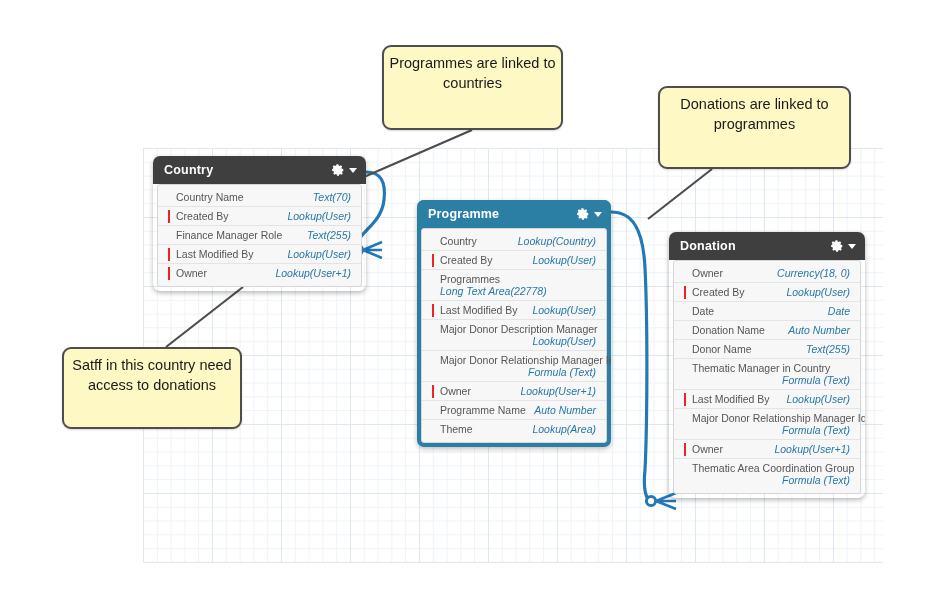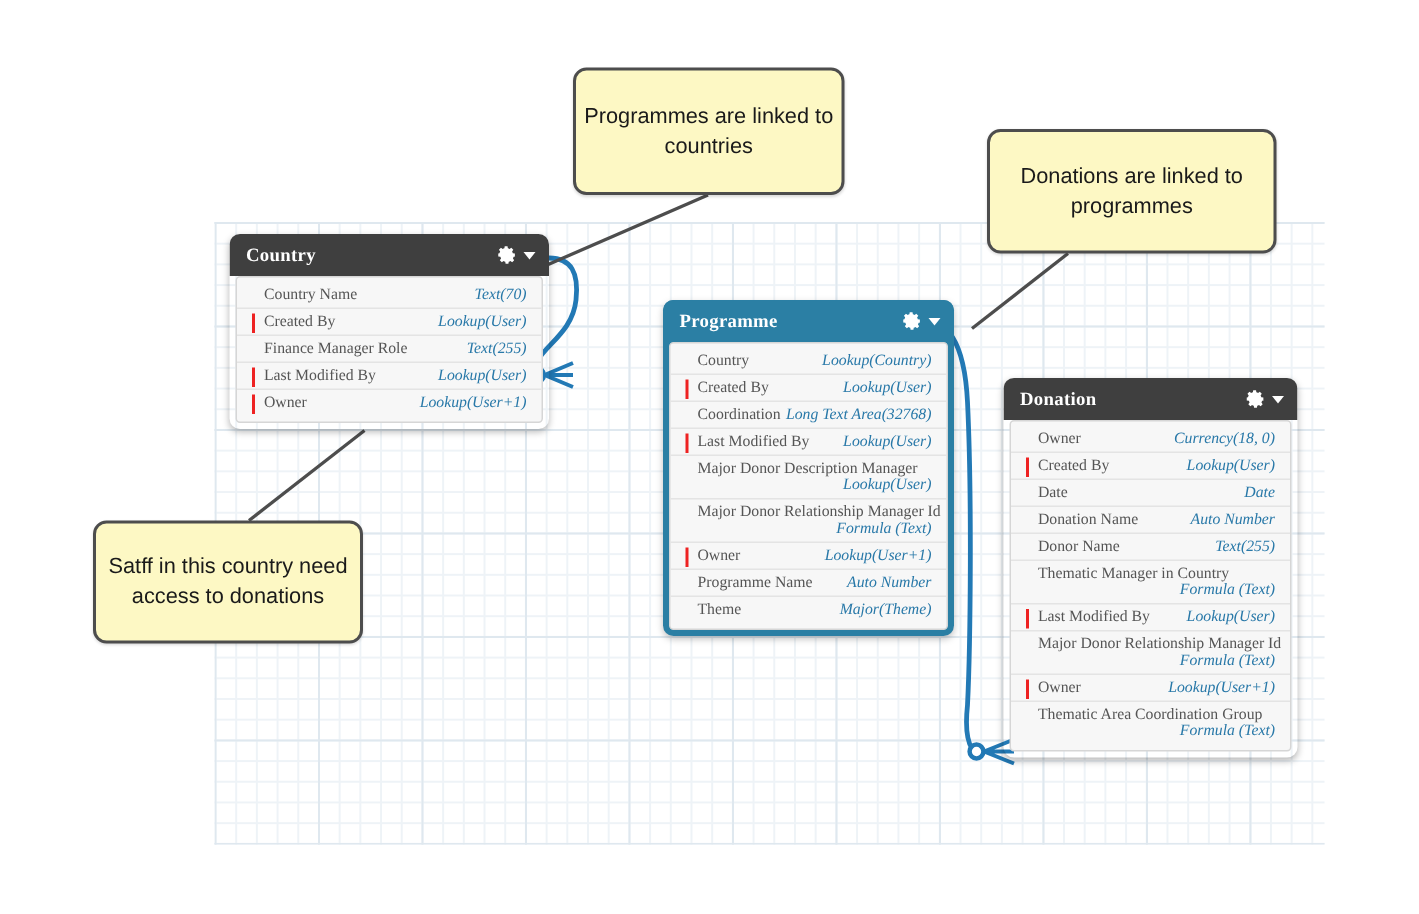--- a/index.html
+++ b/index.html
@@ -26,21 +26,20 @@
     background-size:69px 69px,69px 69px,13.8px 13.8px,13.8px 13.8px;
   }
 
   
   .entity{
     position:absolute;
     border-radius:7px;
     box-shadow:0 2px 5px rgba(0,0,0,.28);
     overflow:hidden;
     box-sizing:border-box;
-    font-family:Liberation Serif, serif;
   }
   .entity .ehead{
     height:28px;
     display:flex;align-items:center;
     padding:0 9px 0 11px;
     box-sizing:border-box;
   }
   .entity .etitle{
     color:#ffffff;
     font-weight:bold;
@@ -100,35 +99,34 @@
   .row.wrap .ftype{display:block;width:100%;}
 
   
   .dark .ehead{background:#3f3f3f;}
   .dark{border:0;}
   .teal .ehead{background:#2b7fa4;}
   .teal .ebody{background:#f7f7f7;}
   .teal{box-shadow:0 2px 5px rgba(0,0,0,.25);}
 
   #ent-country{left:153px;top:156px;width:213px;}
-  #ent-programme{left:442px;top:200px;width:194px;background:#2b7fa4;border-radius:7px;}
-  #ent-donation{left:669px;top:252px;width:196px;}
+  #ent-programme{left:417px;top:200px;width:194px;background:#2b7fa4;border-radius:7px;}
+  #ent-donation{left:669px;top:232px;width:196px;}
 
   
   .note{
     position:absolute;
     background:#fdf8c4;
     border:2px solid #4d4d4d;
     border-radius:9px;
     color:#1a1a1a;
     font-size:14.5px;
     line-height:20px;
     text-align:center;
     display:flex;
-    align-items:center;
     justify-content:center;
     padding:6px 3px;
     box-sizing:border-box;
     box-shadow:0 1px 2px rgba(0,0,0,.15);
   }
   #note-prog{left:382px;top:45px;width:181px;height:85px;}
   #note-don{left:658px;top:86px;width:193px;height:83px;}
   #note-staff{left:62px;top:347px;width:180px;height:82px;}
 
   
@@ -201,22 +199,22 @@
     <div class="ebody">
       <div class="row">
         <span class="fname">Country</span>
         <span class="ftype">Lookup(Country)</span>
       </div>
       <div class="row req">
         <span class="fname">Created By</span>
         <span class="ftype">Lookup(User)</span>
       </div>
       <div class="row">
-        <span class="fname">Coordination</span>
-        <span class="ftype">Long Text Area(32768)</span>
+        <span class="fname">Programmes</span>
+        <span class="ftype">Long Text Area(22778)</span>
       </div>
       <div class="row req">
         <span class="fname">Last Modified By</span>
         <span class="ftype">Lookup(User)</span>
       </div>
       <div class="row wrap">
         <span class="fname">Major Donor Description Manager</span>
         <span class="ftype">Lookup(User)</span>
       </div>
       <div class="row wrap">
@@ -226,21 +224,21 @@
       <div class="row req">
         <span class="fname">Owner</span>
         <span class="ftype">Lookup(User+1)</span>
       </div>
       <div class="row">
         <span class="fname">Programme Name</span>
         <span class="ftype">Auto Number</span>
       </div>
       <div class="row">
         <span class="fname">Theme</span>
-        <span class="ftype">Major(Theme)</span>
+        <span class="ftype">Lookup(Area)</span>
       </div>
     </div>
   </div>
 
   <div class="entity dark" id="ent-donation">
     <div class="ehead">
       <span class="etitle">Donation</span>
       <svg class="gear" viewBox="0 0 24 24">
         <path fill="#ffffff" d="M12 8.2a3.8 3.8 0 1 0 0 7.6 3.8 3.8 0 0 0 0-7.6zm0 5.9a2.1 2.1 0 1 1 0-4.2 2.1 2.1 0 0 1 0 4.2z"></path>
         <path fill="#ffffff" d="M21 13.6v-3.2l-2.4-.4a6.9 6.9 0 0 0-.8-1.9l1.4-2-2.3-2.3-2 1.4a6.9 6.9 0 0 0-1.9-.8L12.6 2h-3.2l-.4 2.4c-.7.2-1.3.5-1.9.8l-2-1.4-2.3 2.3 1.4 2c-.3.6-.6 1.2-.8 1.9L2 10.4v3.2l2.4.4c.2.7.5 1.3.8 1.9l-1.4 2 2.3 2.3 2-1.4c.6.3 1.2.6 1.9.8l.4 2.4h3.2l.4-2.4c.7-.2 1.3-.5 1.9-.8l2 1.4 2.3-2.3-1.4-2c.3-.6.6-1.2.8-1.9l2.4-.4z"></path>

